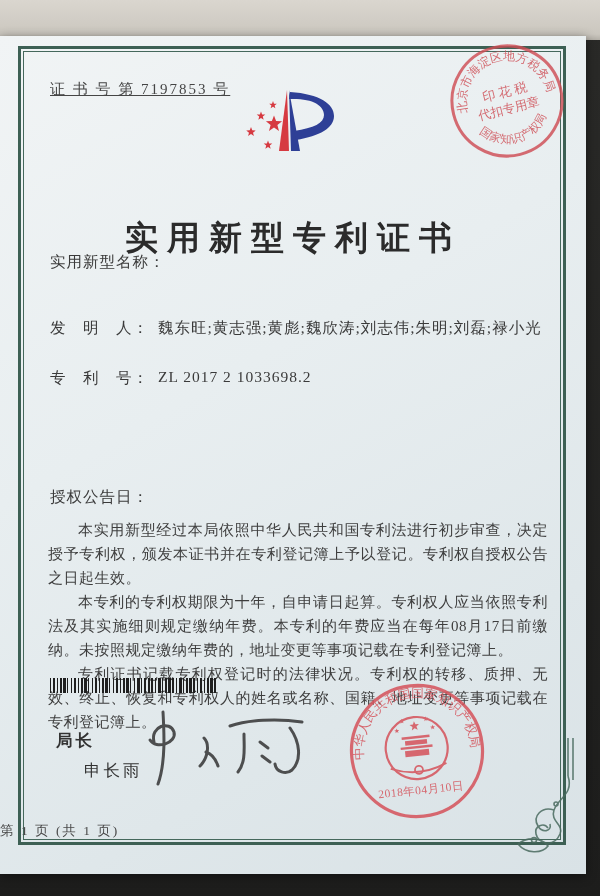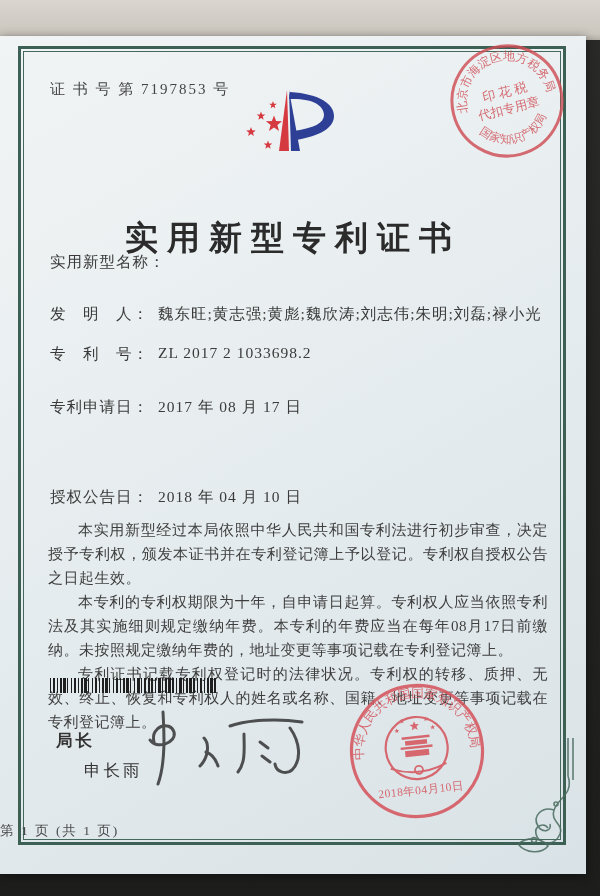--- a/index.html
+++ b/index.html
@@ -13,31 +13,31 @@
   
   .paper{position:absolute;left:0;top:36px;width:586px;height:838px;
     background:linear-gradient(150deg,#f1f4f5 0%,#e8eef0 40%,#dfe7ea 75%,#d9e2e6 100%);
     box-shadow:0 2px 10px rgba(0,0,0,.45);}
 
   
   .frame{position:absolute;left:18px;top:10px;right:20px;bottom:29px;
     border:3px solid #3d6054;}
   .frame-inner{position:absolute;inset:2px;border:1px solid #45685c;}
 
-  .cert-no{position:absolute;left:50px;top:44px;font-size:15px;letter-spacing:2px;color:#454545;}
+  .cert-no{position:absolute;left:50px;top:44px;font-size:15px;letter-spacing:2px;color:#454545;text-decoration:underline;}
 
   .logo{position:absolute;left:232px;top:50px;}
 
   .title{position:absolute;left:0;top:146px;width:100%;text-align:center;
     font-size:33px;font-weight:600;letter-spacing:9px;color:#2b2b2b;margin-top:34px;}
 
   .row{position:absolute;left:50px;font-size:15.5px;color:#3a3a3a;display:flex;letter-spacing:1px;}
   .row .lbl{white-space:pre;}
   .row .val{margin-left:9px;white-space:pre;}
-  .r0{top:216px}.r1{top:268px}.r2{top:308px}.r3{top:361px}.r4{top:406px}.r5{top:451px}
+  .r0{top:216px}.r1{top:282px}.r2{top:332px}.r3{top:361px}.r4{top:406px}.r5{top:451px}
 
   .paras{position:absolute;left:48px;top:482px;width:500px;}
   .paras p{margin:0;font-size:15px;line-height:24px;color:#3e3e3e;
     text-align:justify;text-indent:2em;letter-spacing:.5px;}
 
   .barcode{position:absolute;left:50px;top:642px;width:168px;height:15px;
     background:repeating-linear-gradient(90deg,
       #1f1f1f 0px,#1f1f1f 1.5px,transparent 1.5px,transparent 3px,
       #1f1f1f 3px,#1f1f1f 5.5px,transparent 5.5px,transparent 7px,
       #1f1f1f 7px,#1f1f1f 8px,transparent 8px,transparent 10.5px);}
@@ -114,27 +114,22 @@
     <span class="lbl">实用新型名称：</span>
   </div>
   <div class="row r1">
     <span class="lbl">发　明　人：</span>
     <span class="val">魏东旺;黄志强;黄彪;魏欣涛;刘志伟;朱明;刘磊;禄小光</span>
   </div>
   <div class="row r2">
     <span class="lbl">专　利　号：</span>
     <span class="val">ZL 2017 2 1033698.2</span>
   </div>
-  <div class="row r3">
-    <span class="lbl">专利申请日：</span>
-    <span class="val">2017 年 08 月 17 日</span>
-  </div>
   <div class="row r5">
     <span class="lbl">授权公告日：</span>
-    <span class="val">2018 年 04 月 10 日</span>
   </div>
 
   <div class="paras">
     <p>本实用新型经过本局依照中华人民共和国专利法进行初步审查，决定授予专利权，颁发本证书并在专利登记簿上予以登记。专利权自授权公告之日起生效。</p>
     <p>本专利的专利权期限为十年，自申请日起算。专利权人应当依照专利法及其实施细则规定缴纳年费。本专利的年费应当在每年08月17日前缴纳。未按照规定缴纳年费的，地址变更等事项记载在专利登记簿上。</p>
     <p>专利证书记载专利权登记时的法律状况。专利权的转移、质押、无效、终止、恢复和专利权人的姓名或名称、国籍、地址变更等事项记载在专利登记簿上。</p>
   </div>
 
   <div class="barcode"></div>
 

